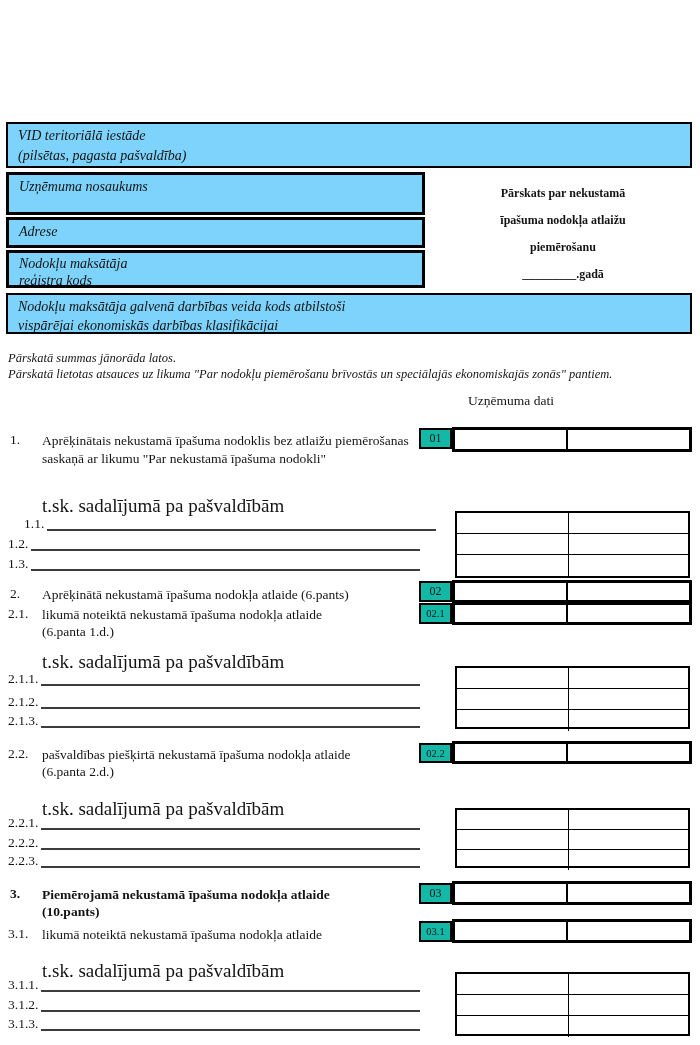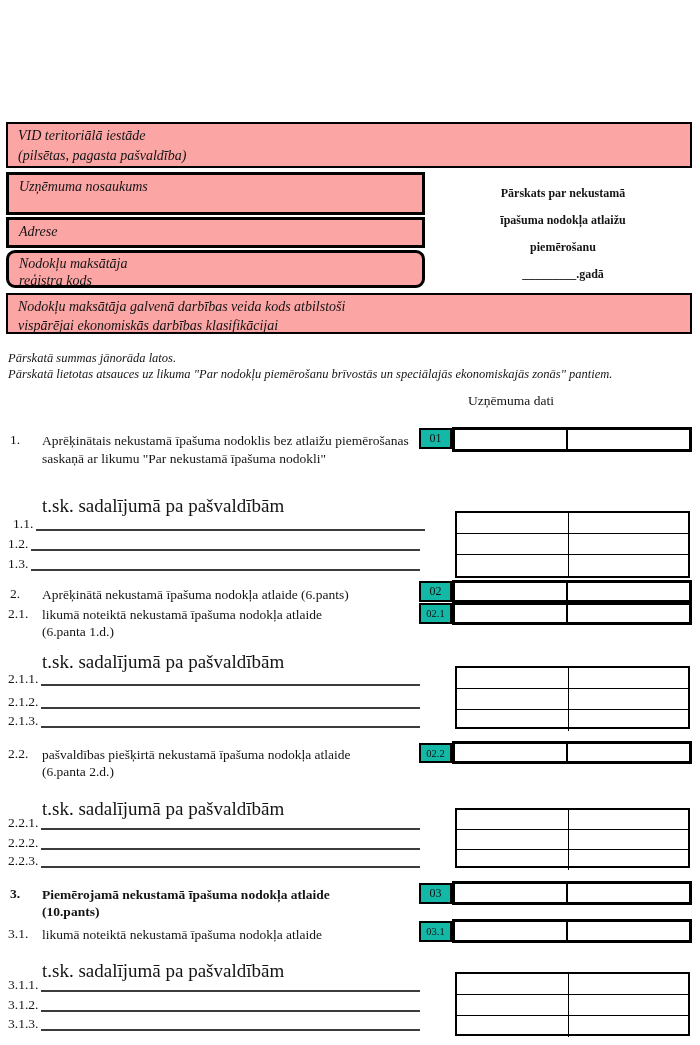--- a/index.html
+++ b/index.html
@@ -8,21 +8,21 @@
   .abs{position:absolute;}
   .b{font-weight:bold;}
 
   
   .appendix{left:483px;top:6px;font-size:17px;line-height:22px;}
   .typed{font-family:"Liberation Sans",sans-serif;font-size:13px;letter-spacing:1px;
          position:relative;top:-1px;margin:0 2px;}
 
   
   .fbox{position:absolute;border:2px solid #000;padding:2px 10px;font-style:italic;
-        font-size:14px;line-height:20px;background:#fca5a5;box-sizing:border-box;}
+        font-size:14px;line-height:20px;background:#7dd3fc;box-sizing:border-box;}
   .fbox.thick{border-width:3px;}
 
   
   .title{left:430px;top:180px;width:266px;text-align:center;font-weight:bold;
          font-size:12px;line-height:27px;}
 
   .notes{left:8px;top:350px;font-style:italic;font-size:12.5px;line-height:16px;width:688px;}
 
   .colhead{font-size:13.5px;text-align:center;line-height:16px;}
 
@@ -62,21 +62,21 @@
   </div>
 
   <div class="fbox thick" style="left:6px;top:172px;width:419px;height:43px;">
     <div>Uzņēmuma nosaukums</div>
   </div>
 
   <div class="fbox thick" style="left:6px;top:217px;width:419px;height:31px;">
     <div>Adrese</div>
   </div>
 
-  <div class="fbox thick" style="left:6px;top:250px;width:419px;height:38px;line-height:17px;border-radius:9px;">
+  <div class="fbox thick" style="left:6px;top:250px;width:419px;height:38px;line-height:17px;">
     <div>Nodokļu maksātāja</div>
     <div>reģistra kods</div>
   </div>
 
   <div class="abs title">
     <div>Pārskats par nekustamā</div>
     <div>īpašuma nodokļa atlaižu</div>
     <div>piemērošanu</div>
     <div><span>_________</span><span>.gadā</span></div>
   </div>
@@ -96,21 +96,21 @@
   <div class="abs rownum" style="left:10px;top:432px;">1.</div>
   <div class="abs rowtext" style="left:42px;top:432px;width:372px;">Aprēķinātais nekustamā īpašuma nodoklis bez atlaižu piemērošanas saskaņā ar likumu "Par nekustamā īpašuma nodokli"</div>
   <div class="codebox" style="left:419px;top:428px;width:33px;height:21px;">01</div>
   <div class="databox" style="left:452px;top:427px;width:240px;height:25px;">
     <div class="c1"></div>
     <div class="c2"></div>
   </div>
 
   <div class="abs tsk" style="left:42px;top:495px;">t.sk. sadalījumā pa pašvaldībām</div>
 
-  <div class="sub" style="left:13px;top:514px;">
+  <div class="sub" style="left:24px;top:514px;">
     <span class="sub-lbl">1.1.</span>
     <div class="sub-line"></div>
   </div>
   <div class="sub" style="left:8px;top:534px;">
     <span class="sub-lbl">1.2.</span>
     <div class="sub-line"></div>
   </div>
   <div class="sub" style="left:8px;top:554px;">
     <span class="sub-lbl">1.3.</span>
     <div class="sub-line"></div>

